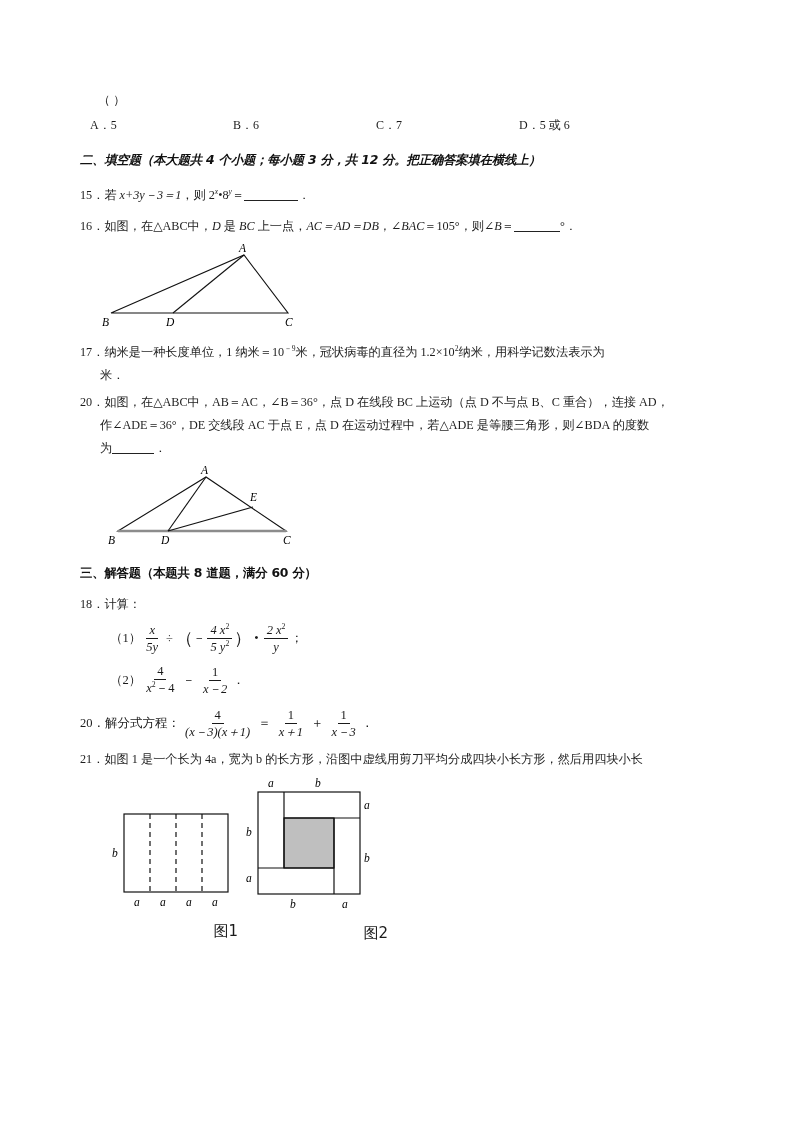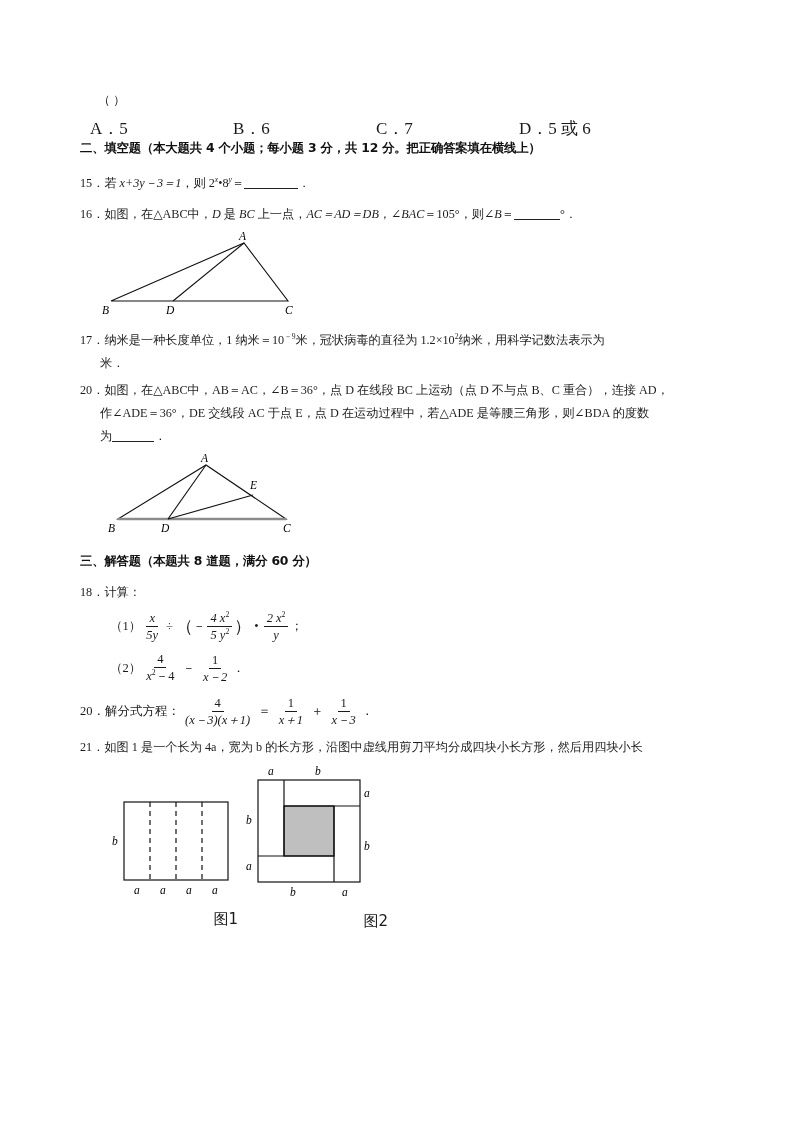--- a/index.html
+++ b/index.html
@@ -80,29 +80,29 @@
   }
   .blank-xs {
     display: inline-block;
     border-bottom: 1px solid #222;
     width: 42px;
     height: 12px;
     vertical-align: -2px;
   }
   .choices {
     display: flex;
-    font-size: 17px;
+    font-size: 12px;
   }
   .choices > div { width: 143px; }
   .mt6  { margin-top: 6px; }
   .mt8  { margin-top: 8px; }
   .mt10 { margin-top: 10px; }
   .mt12 { margin-top: 12px; }
   .mt14 { margin-top: 14px; }
-  .mt18 { margin-top: 0; }
+  .mt18 { margin-top: 18px; font-style: italic; }
 
   
   .fig-tri { margin-left: 12px; }
 
   
   .mrow {
     display: inline-flex;
     align-items: center;
     vertical-align: middle;
     font-size: 12.5px;

